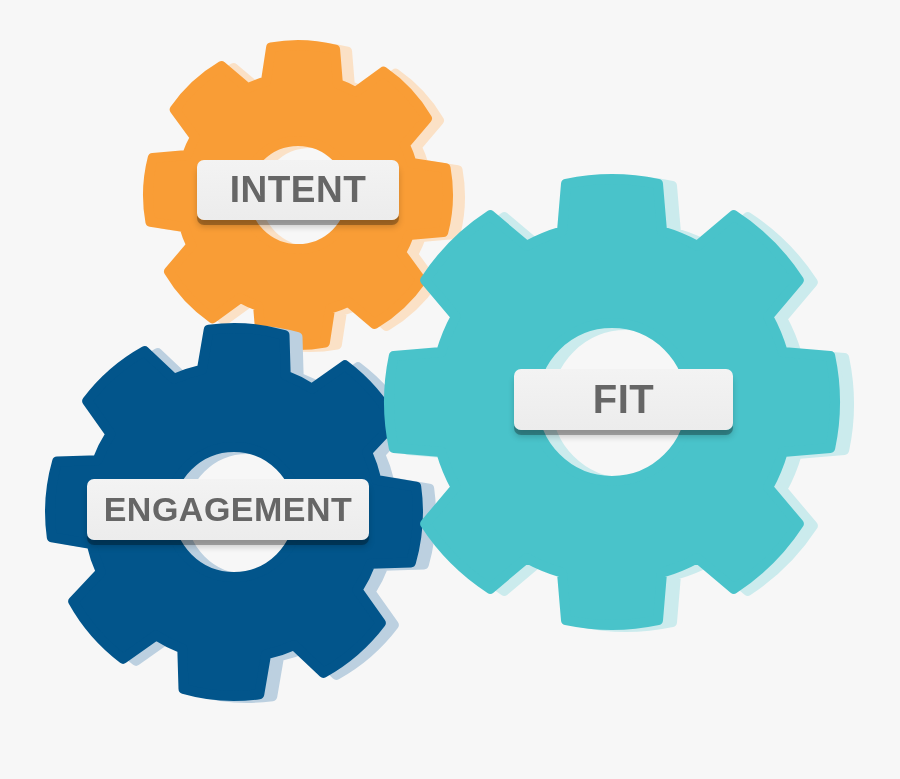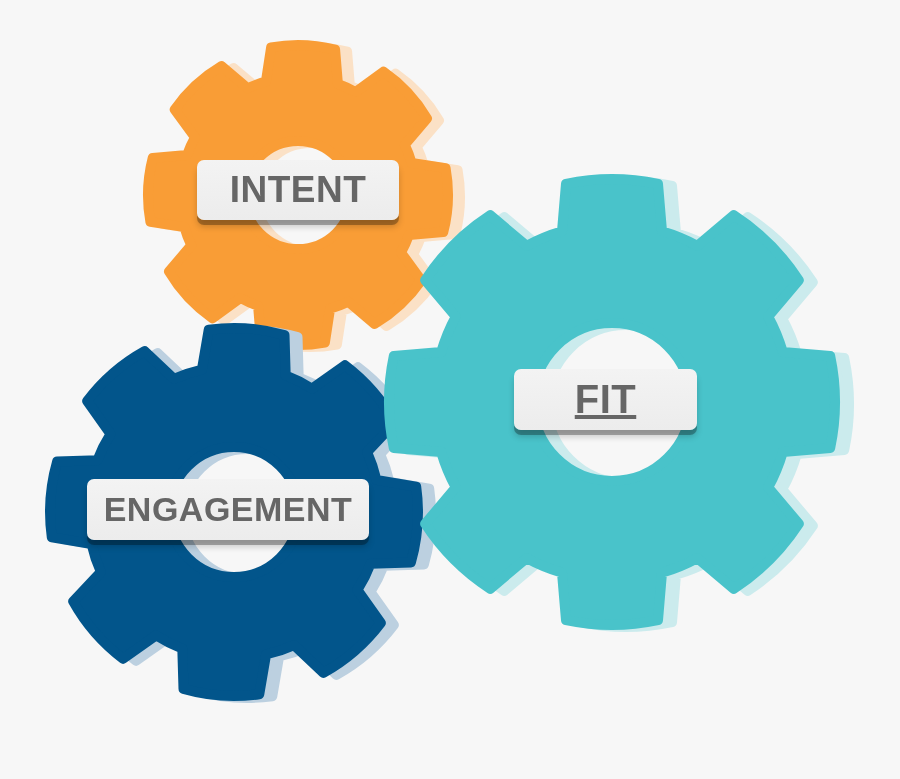--- a/index.html
+++ b/index.html
@@ -40,16 +40,16 @@
         <path d="M562.0,231.2 L566.0,183.8 A223,223 0 0 1 658.0,183.8 L662.0,231.2 A178,178 0 0 1 697.4,245.8 L733.8,215.2 A223,223 0 0 1 798.8,280.2 L768.2,316.6 A178,178 0 0 1 782.8,352.0 L830.2,356.0 A223,223 0 0 1 830.2,448.0 L782.8,452.0 A178,178 0 0 1 768.2,487.4 L798.8,523.8 A223,223 0 0 1 733.8,588.8 L697.4,558.2 A178,178 0 0 1 662.0,572.8 L658.0,620.2 A223,223 0 0 1 566.0,620.2 L562.0,572.8 A178,178 0 0 1 526.6,558.2 L490.2,588.8 A223,223 0 0 1 425.2,523.8 L455.8,487.4 A178,178 0 0 1 441.2,452.0 L393.8,448.0 A223,223 0 0 1 393.8,356.0 L441.2,352.0 A178,178 0 0 1 455.8,316.6 L425.2,280.2 A223,223 0 0 1 490.2,215.2 L526.6,245.8 A178,178 0 0 1 562.0,231.2 Z M691,402 A79,79 0 1 0 533,402 A79,79 0 1 0 691,402 Z" fill="#49c3ca" fill-rule="evenodd" stroke="#49c3ca" stroke-width="10" stroke-linejoin="round"></path>
       </g>
   </svg>
 
   <div class="label" id="label-intent" style="left: 197px; top: 160px; width: 202px; height: 60px; font-size: 37px; text-align: right;">
     <span>INTENT</span>
   </div>
   <div class="label" id="label-engagement" style="left: 87px; top: 479px; width: 282px; height: 61px; font-size: 34px;">
     <span>ENGAGEMENT</span>
   </div>
-  <div class="label" id="label-fit" style="left: 514px; top: 369px; width: 183px; height: 61px; font-size: 40px; text-decoration: underline;">
+  <div class="label" id="label-fit" style="left: 514px; top: 369px; width: 219px; height: 61px; font-size: 40px;">
     <span>FIT</span>
   </div>
 </div>
 
 </body></html>

